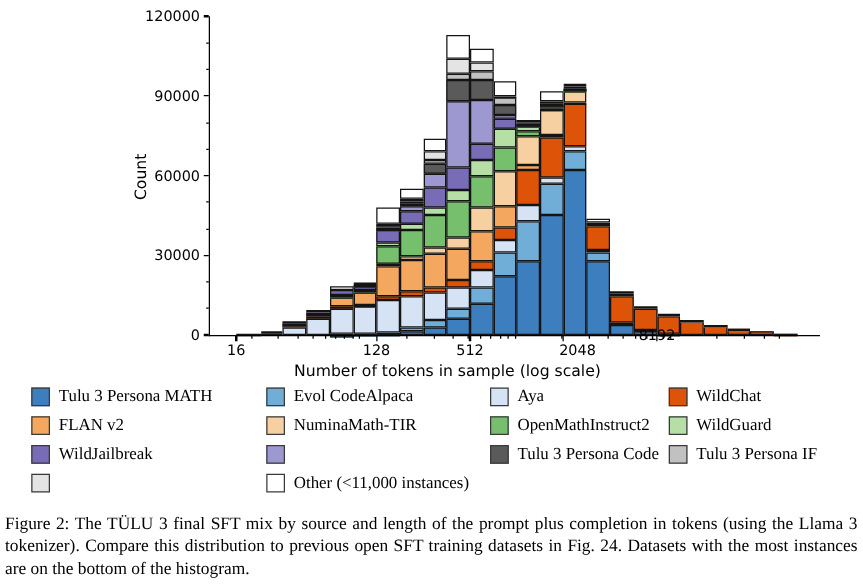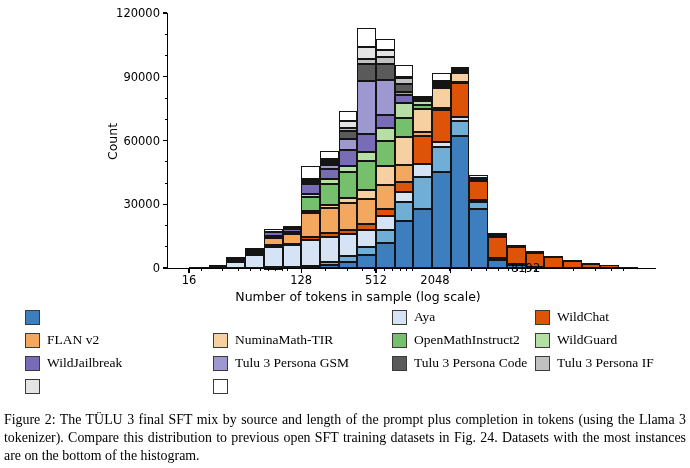--- a/index.html
+++ b/index.html
@@ -284,21 +284,21 @@
       <div class="tick" style="left: 165px; top: 97.5px; width: 2.2px; height: 1px;"></div>
       <div class="tick" style="left: 165px; top: 55px; width: 2.2px; height: 1px;"></div>
       <div class="tick" style="left: 165px; top: 33.75px; width: 2.2px; height: 1px;"></div>
       <div class="tick" style="left: 188.4px; top: 268px; width: 1.2px; height: 5px;"></div>
       <div class="xtick-label" style="left: 159px; top: 274px;">16</div>
       <div class="tick" style="left: 300.6px; top: 268px; width: 1.2px; height: 5px;"></div>
       <div class="xtick-label" style="left: 271.2px; top: 274px;">128</div>
       <div class="tick" style="left: 375.4px; top: 268px; width: 1.2px; height: 5px;"></div>
       <div class="xtick-label" style="left: 346px; top: 274px;">512</div>
       <div class="tick" style="left: 450.2px; top: 268px; width: 1.2px; height: 5px;"></div>
-      <div class="xtick-label" style="left: 405px; top: 274px;">2048</div>
+      <div class="xtick-label" style="left: 432px; top: 274px;">2048</div>
       <div class="tick" style="left: 525px; top: 268px; width: 1.2px; height: 5px;"></div>
       <div class="xtick-label" style="left: 495.6px; top: 262px;">8192</div>
       <div class="tick" style="left: 200.54px; top: 268px; width: 1px; height: 2.8px;"></div>
       <div class="tick" style="left: 222.418px; top: 268px; width: 1px; height: 2.8px;"></div>
       <div class="tick" style="left: 237.94px; top: 268px; width: 1px; height: 2.8px;"></div>
       <div class="tick" style="left: 249.98px; top: 268px; width: 1px; height: 2.8px;"></div>
       <div class="tick" style="left: 259.818px; top: 268px; width: 1px; height: 2.8px;"></div>
       <div class="tick" style="left: 268.135px; top: 268px; width: 1px; height: 2.8px;"></div>
       <div class="tick" style="left: 275.34px; top: 268px; width: 1px; height: 2.8px;"></div>
       <div class="tick" style="left: 281.695px; top: 268px; width: 1px; height: 2.8px;"></div>
@@ -325,20 +325,25 @@
       <div class="tick" style="left: 610.66px; top: 268px; width: 1px; height: 2.8px;"></div>
       <div class="tick" style="left: 622.701px; top: 268px; width: 1px; height: 2.8px;"></div>
     </div>
   <div id="xlabel" class="axis-label">Number of tokens in sample (log scale)</div>
   <div id="ylabel" class="axis-label">Count</div>
 </div>
 
 <div id="legend">
     <div class="legend-item" style="left: 25px; top: 309px; width: 185px;">
       <div class="swatch" style="background: rgb(61, 126, 191);"></div>
+      <div class="legend-label">Tulu 3 Persona MATH</div>
+    </div>
+    <div class="legend-item" style="left: 213px; top: 309px; width: 176px;">
+      <div class="swatch" style="background: rgb(112, 174, 215);"></div>
+      <div class="legend-label">Evol CodeAlpaca</div>
     </div>
     <div class="legend-item" style="left: 392px; top: 309px; width: 140px;">
       <div class="swatch" style="background: rgb(213, 227, 244);"></div>
       <div class="legend-label">Aya</div>
     </div>
     <div class="legend-item" style="left: 535px; top: 309px; width: 150px;">
       <div class="swatch" style="background: rgb(221, 84, 8);"></div>
       <div class="legend-label">WildChat</div>
     </div>
     <div class="legend-item" style="left: 25px; top: 332px; width: 185px;">
@@ -356,31 +361,31 @@
     <div class="legend-item" style="left: 25px; top: 355px; width: 185px;">
       <div class="swatch" style="background: rgb(119, 108, 181);"></div>
       <div class="legend-label">WildJailbreak</div>
     </div>
     <div class="legend-item" style="left: 535px; top: 332px; width: 150px;">
       <div class="swatch" style="background: rgb(181, 223, 164);"></div>
       <div class="legend-label">WildGuard</div>
     </div>
     <div class="legend-item" style="left: 213px; top: 355px; width: 176px;">
       <div class="swatch" style="background: rgb(158, 152, 208);"></div>
-      <div class="legend-label">Tulu 3 Persona GSM</div>
     </div>
     <div class="legend-item" style="left: 392px; top: 355px; width: 140px;">
       <div class="swatch" style="background: rgb(90, 90, 90);"></div>
       <div class="legend-label">Tulu 3 Persona Code</div>
     </div>
     <div class="legend-item" style="left: 535px; top: 355px; width: 150px;">
       <div class="swatch" style="background: rgb(193, 193, 193);"></div>
       <div class="legend-label">Tulu 3 Persona IF</div>
     </div>
     <div class="legend-item" style="left: 25px; top: 378px; width: 185px;">
       <div class="swatch" style="background: rgb(228, 228, 228);"></div>
     </div>
     <div class="legend-item" style="left: 213px; top: 378px; width: 176px;">
       <div class="swatch" style="background: rgb(255, 255, 255);"></div>
+      <div class="legend-label">Other (&lt;11,000 instances)</div>
     </div>
   </div>
 
 <div id="caption">Figure 2: The TÜLU 3 final SFT mix by source and length of the prompt plus completion in tokens (using the Llama 3 tokenizer). Compare this distribution to previous open SFT training datasets in Fig. 24. Datasets with the most instances are on the bottom of the histogram.</div>
 
 </body></html>

